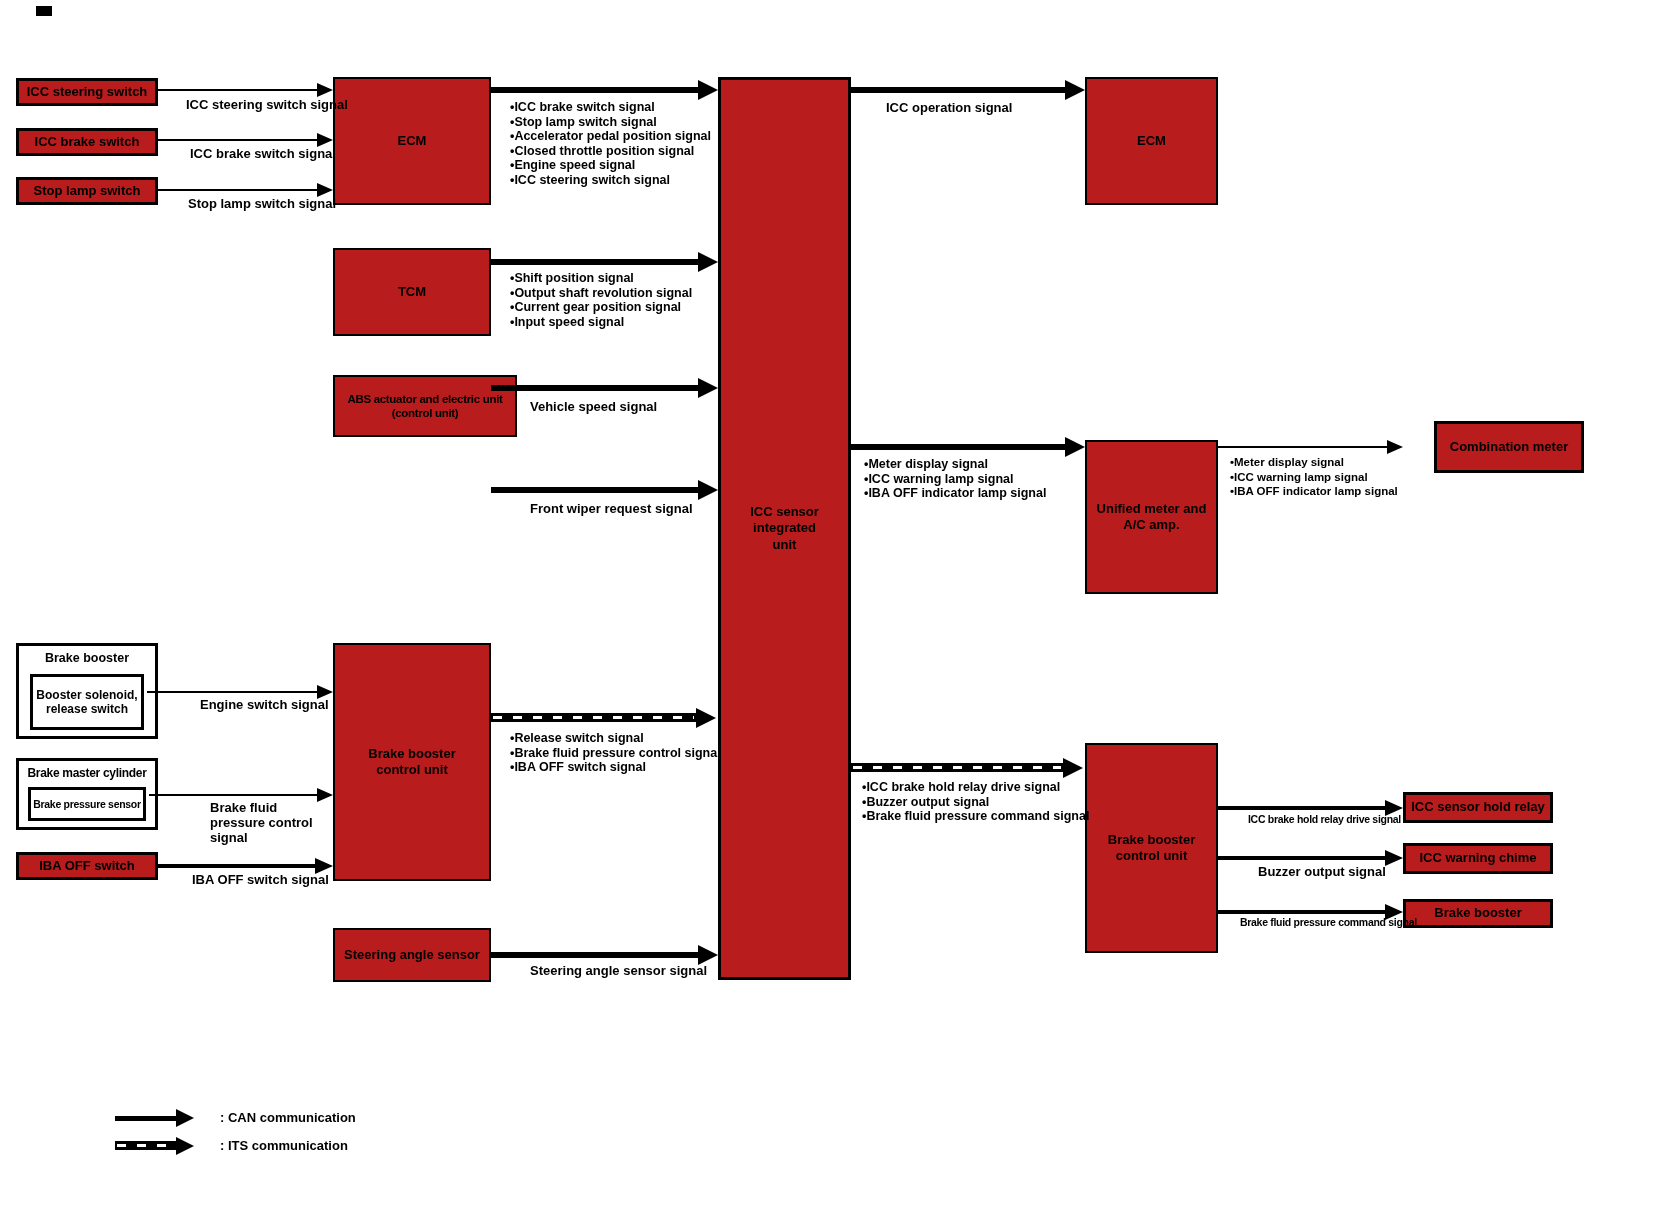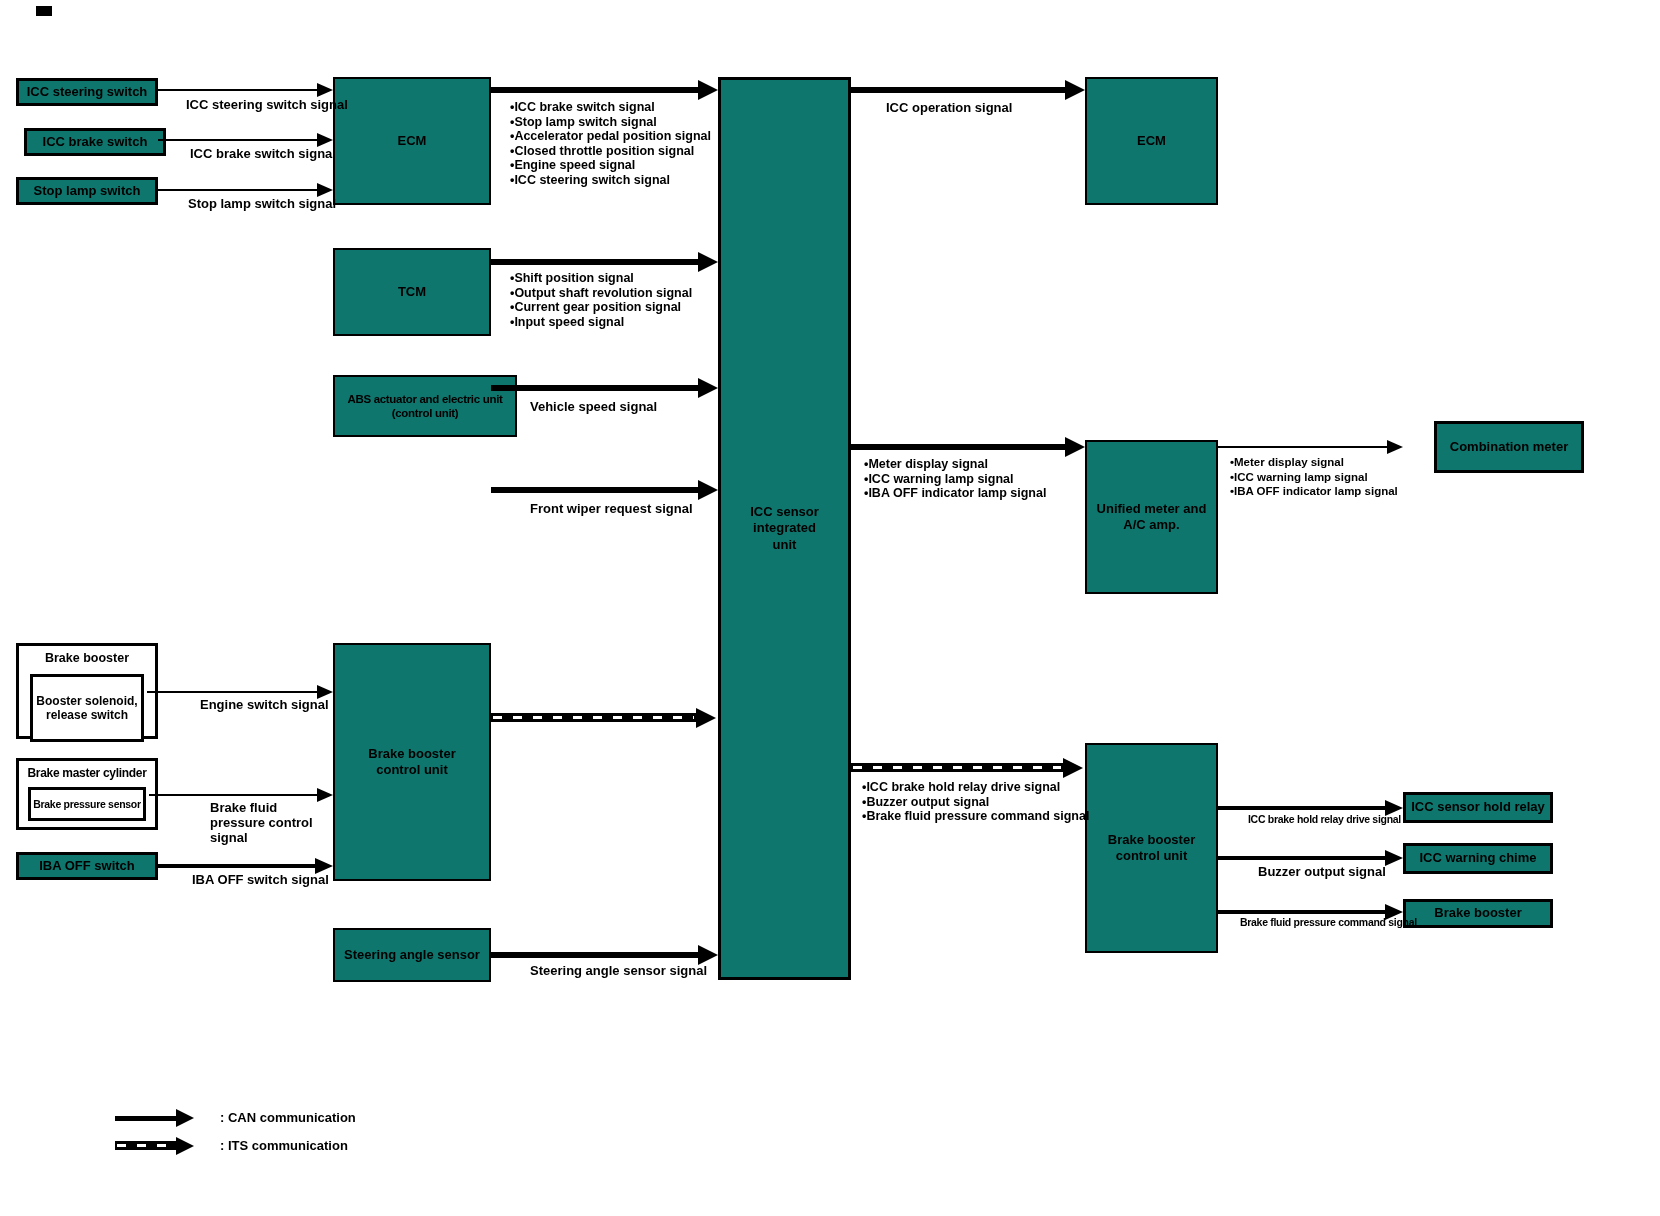--- a/index.html
+++ b/index.html
@@ -1,18 +1,18 @@
 <!DOCTYPE html>
 <html><head>
 <meta charset="utf-8">
 <style>
   html,body{margin:0;padding:0;background:#fff;}
   .canvas{position:relative;width:1660px;height:1216px;background:#ffffff;
           font-family:"Liberation Sans",sans-serif;font-weight:bold;color:#000;overflow:hidden;}
-  .box{position:absolute;border:2px solid #000;background:#0f766e;box-sizing:border-box;
+  .box{position:absolute;border:2px solid #000;background:#b91c1c;box-sizing:border-box;
        display:flex;align-items:center;justify-content:center;text-align:center;
        font-size:13px;line-height:1.25;}
   .b3{border-width:3px;}
   .obox{position:absolute;border:3px solid #000;background:#fff;box-sizing:border-box;}
   .obox .otitle{text-align:center;font-size:12.5px;margin-top:5px;}
   .ibox{position:absolute;border:3px solid #000;background:#fff;box-sizing:border-box;
         display:flex;align-items:center;justify-content:center;text-align:center;
         font-size:12px;line-height:1.2;}
   .hline{position:absolute;background:#000;}
   .dash{position:absolute;background:#000;}
@@ -33,30 +33,30 @@
 </head>
 <body>
 
 <div class="canvas">
 
   <div class="mark" style="left:36px;top:6px;width:16px;height:10px;"></div>
 
   <div class="box b3" style="left:16px;top:78px;width:142px;height:28px;">
       <span>ICC steering switch</span>
     </div>
-  <div class="box b3" style="left:24px;top:128px;width:142px;height:28px;">
+  <div class="box b3" style="left:16px;top:128px;width:142px;height:28px;">
       <span>ICC brake switch</span>
     </div>
   <div class="box b3" style="left:16px;top:177px;width:142px;height:28px;">
       <span>Stop lamp switch</span>
     </div>
 
   <div class="obox" style="left:16px;top:643px;width:142px;height:96px;">
     <div class="otitle">Brake booster</div>
-    <div class="ibox" style="left:11px;top:28px;width:114px;height:68px;">
+    <div class="ibox" style="left:11px;top:28px;width:114px;height:56px;">
         <span>Booster solenoid, release switch</span>
       </div>
   </div>
 
   <div class="obox" style="left:16px;top:758px;width:142px;height:72px;">
     <div class="otitle cond" style="font-size:12px;">Brake master cylinder</div>
     <div class="ibox cond" style="left:9px;top:26px;width:118px;height:34px;font-size:10.5px;">
         <span>Brake pressure sensor</span>
       </div>
   </div>
@@ -169,20 +169,25 @@
     <div>•Closed throttle position signal</div>
     <div>•Engine speed signal</div>
     <div>•ICC steering switch signal</div>
   </div>
   <div class="blist" style="left:510px;top:271px;">
     <div>•Shift position signal</div>
     <div>•Output shaft revolution signal</div>
     <div>•Current gear position signal</div>
     <div>•Input speed signal</div>
   </div>
+  <div class="blist" style="left:510px;top:731px;">
+    <div>•Release switch signal</div>
+    <div>•Brake fluid pressure control signal</div>
+    <div>•IBA OFF switch signal</div>
+  </div>
   <div class="blist" style="left:864px;top:457px;">
     <div>•Meter display signal</div>
     <div>•ICC warning lamp signal</div>
     <div>•IBA OFF indicator lamp signal</div>
   </div>
   <div class="blist" style="left:1230px;top:455px;font-size:11.5px;">
     <div>•Meter display signal</div>
     <div>•ICC warning lamp signal</div>
     <div>•IBA OFF indicator lamp signal</div>
   </div>

